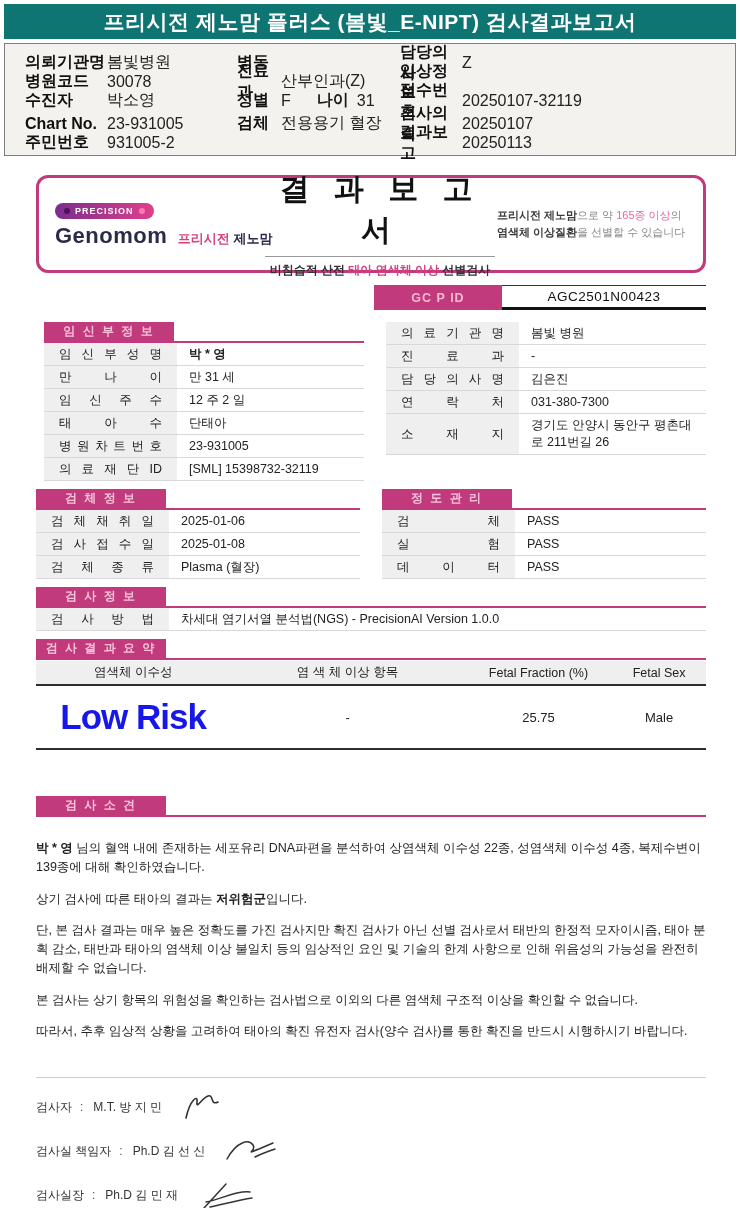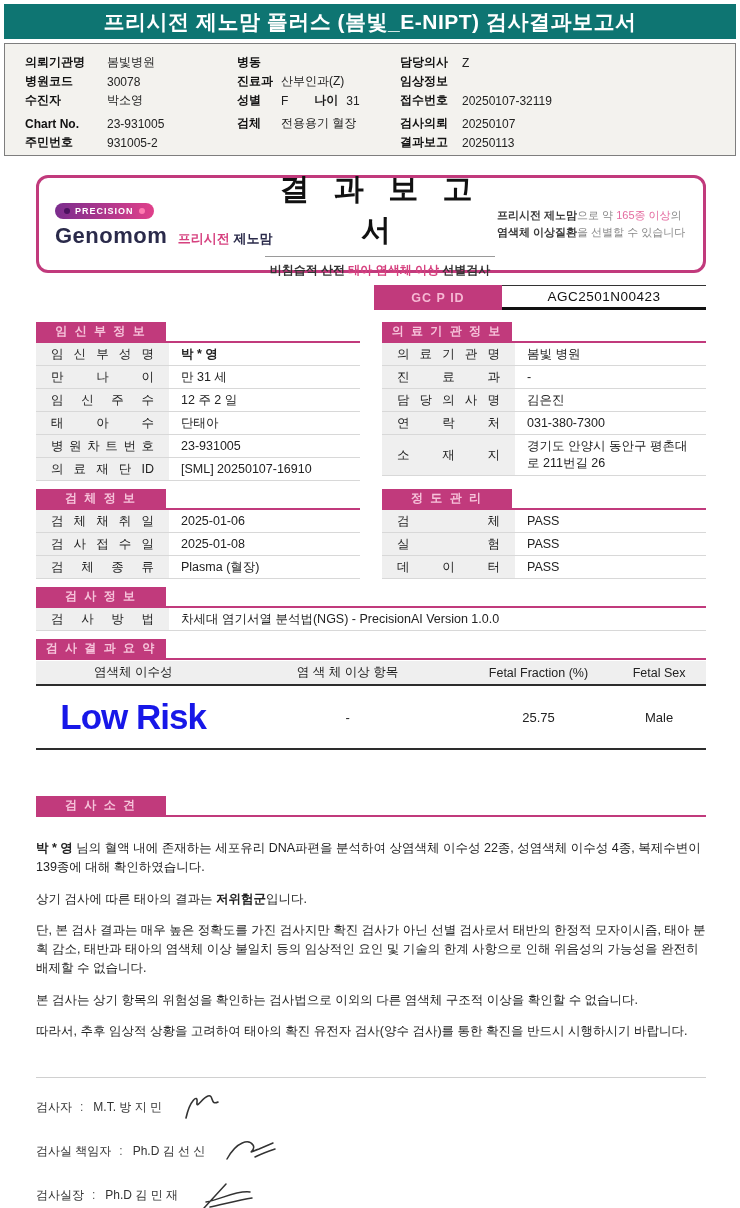--- a/index.html
+++ b/index.html
@@ -10,21 +10,21 @@
   }
   
   .title-band {
     position:absolute; left:4px; right:4px; top:4px; height:35px;
     background:#0e7572; color:#ffffff; font-weight:bold; font-size:21px;
     display:flex; align-items:center; justify-content:center; letter-spacing:0.5px;
   }
   
   .patient-box {
     position:absolute; left:4px; right:4px; top:43px; height:113px;
-    background:#f3f2ee; border:1px solid #7e7e7e; font-size:12px;
+    background:#f3f2ee; border:1px solid #7e7e7e; font-size:16px;
   }
   .pcol { position:absolute; top:9px; }
   .pcol1 { left:20px; width:205px; }
   .pcol2 { left:232px; width:158px; }
   .pcol3 { left:395px; width:330px; }
   .prow { display:flex; height:19px; align-items:center; }
   .prow .plbl { font-weight:bold; color:#111; }
   .pcol1 .plbl { width:82px; }
   .pcol2 .plbl { width:44px; }
   .pcol3 .plbl { width:62px; }
@@ -78,21 +78,21 @@
     width:130px; height:19px; background:#c13a7c; color:#f6c3da;
     font-size:12px; font-weight:bold; display:flex; align-items:center;
     justify-content:center; letter-spacing:2px;
   }
   
   .trow { display:flex; align-items:stretch; border-bottom:1px solid #d8d8d8; min-height:23px; font-size:12.5px; }
   .trow .lbl { width:133px; background:#efefef; display:flex; align-items:center; padding:0 15px; color:#222; }
   .trow .lbl span { width:100%; text-align:justify; text-align-last:justify; }
   .trow .val { flex:1; display:flex; align-items:center; padding:2px 12px; color:#222; }
   .two-col { display:grid; grid-template-columns:1fr 1fr; column-gap:22px; }
-  .mt12 { margin-top:12px; } .mt8 { margin-top:8px; }
+  .mt12 { margin-top:12px;margin-left:8px; } .mt8 { margin-top:8px; }
   .bold { font-weight:bold; }
   
   .sum-head {
     display:flex; background:#efefef; border-bottom:2px solid #2d2d2d;
     height:25px; align-items:center; font-size:12.5px; color:#222; margin-top:1px;
   }
   .sum-row { display:flex; align-items:center; height:64px; border-bottom:2px solid #2d2d2d; }
   .c1 { width:29%; text-align:center; } .c2 { width:35%; text-align:center; }
   .c3 { width:22%; text-align:center; } .c4 { width:14%; text-align:center; }
   .low-risk { font-size:35px; font-weight:800; color:#1717e8; letter-spacing:-1px; text-align:center; }
@@ -250,27 +250,24 @@
         <div class="trow">
             <div class="lbl">
               <span>병 원 차 트 번 호</span>
             </div>
             <div class="val">23-931005</div>
           </div>
         <div class="trow">
             <div class="lbl">
               <span>의 료 재 단 ID</span>
             </div>
-            <div class="val">[SML] 20250107-16910</div>
+            <div class="val">[SML] 15398732-32119</div>
           </div>
       </div>
       <div>
-        <div class="sec-hdr">
-            <div class="sec-tag">의 료 기 관 정 보</div>
-          </div>
         <div class="trow">
             <div class="lbl">
               <span>의 료 기 관 명</span>
             </div>
             <div class="val">봄빛 병원</div>
           </div>
         <div class="trow">
             <div class="lbl">
               <span>진 료 과</span>
             </div>

